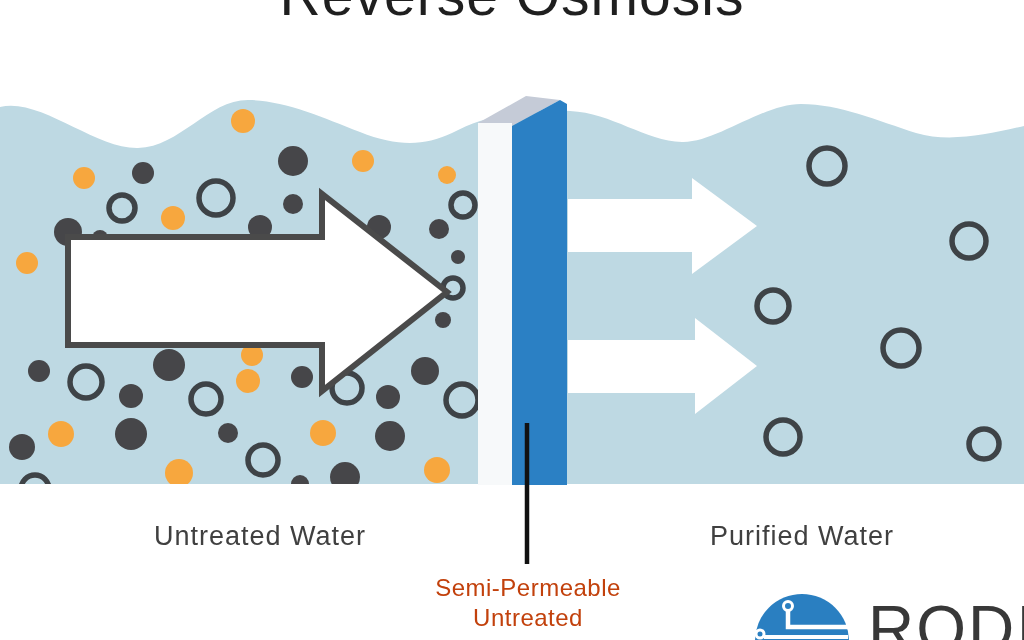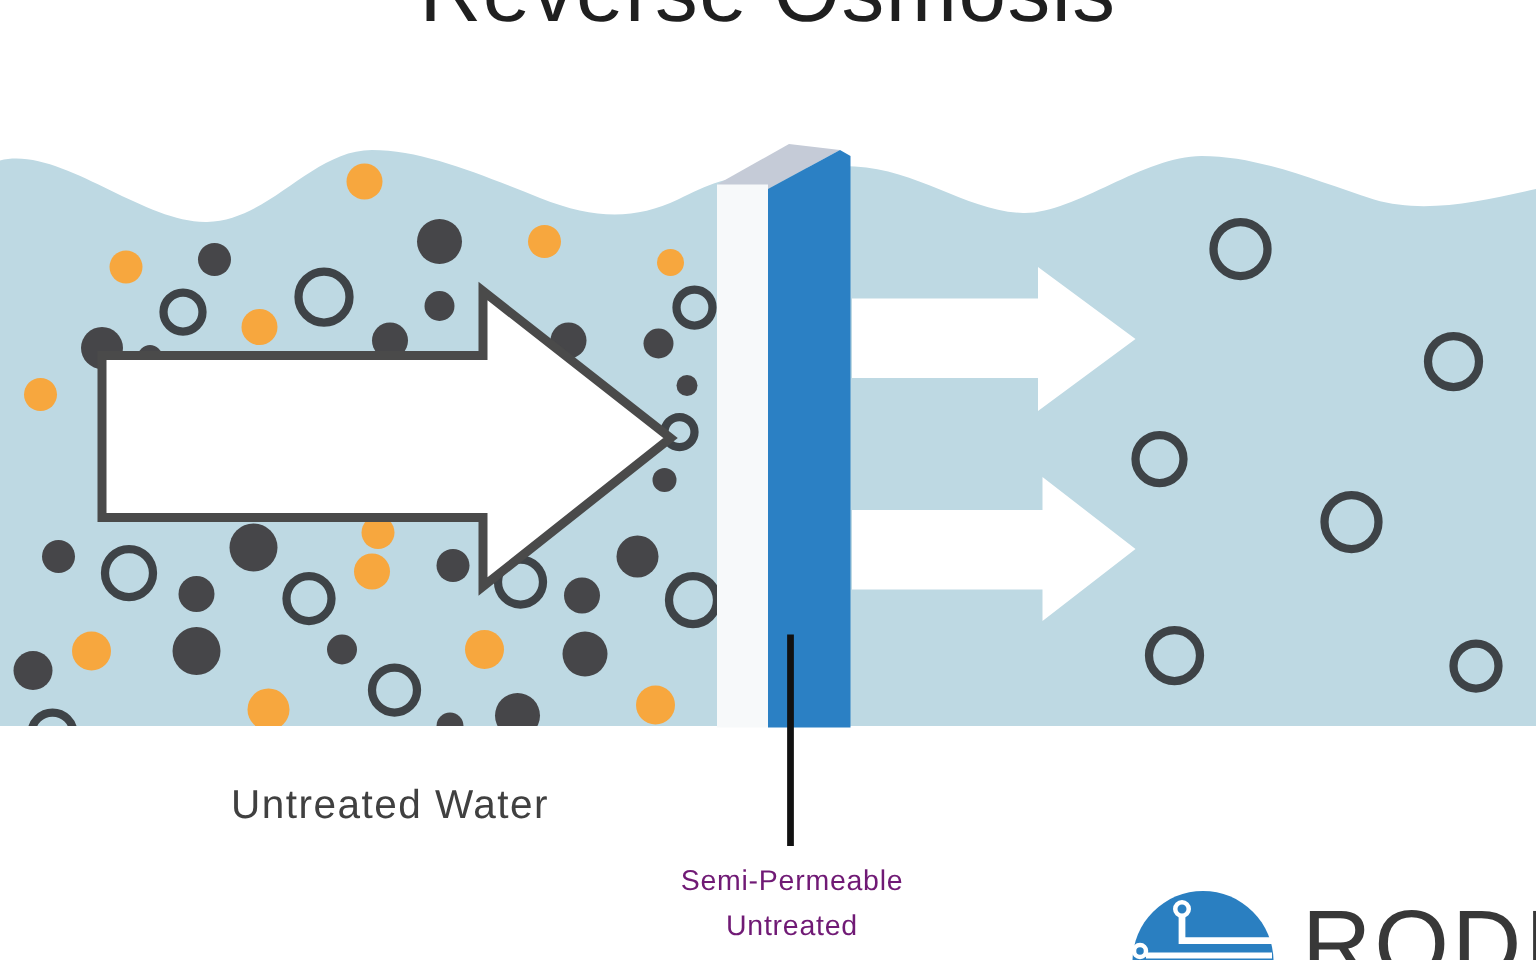--- a/index.html
+++ b/index.html
@@ -18,21 +18,21 @@
     text-align:center;font-size:34px;color:#2b2b2b;letter-spacing:1px;
   }
   .zone-label{
     position:absolute;top:501px;width:400px;text-align:center;
     font-size:27px;color:#404040;letter-spacing:1px;margin-top:20px;
   }
   .zone-label.untreated{left:60px;}
   .zone-label.purified{left:602px;}
   .membrane-label{
     position:absolute;left:408px;top:573px;width:240px;text-align:center;
-    font-size:19px;line-height:30px;color:#701a75;letter-spacing:.5px;
+    font-size:24px;line-height:30px;color:#c2410c;letter-spacing:.5px;
   }
   .logo-text{
     position:absolute;left:868px;top:597px;font-size:64px;line-height:1;
     color:#383838;letter-spacing:2px;font-weight:400;white-space:nowrap;
   }
 </style>
 </head>
 <body>
 
 <div class="stage">
@@ -137,20 +137,21 @@
         <polyline points="764,637 848,637" stroke-width="4"></polyline>
       </g>
     </g>
   </svg>
 
   <h1 class="page-title">Reverse Osmosis</h1>
 
 
   <div class="zone-label untreated">Untreated Water</div>
 
+  <div class="zone-label purified">Purified Water</div>
 
   <div class="membrane-label">
     <span>Semi-Permeable</span><br>
     <span>Untreated</span>
   </div>
 
   <div class="logo-text">RODI</div>
 
 </div>
 

